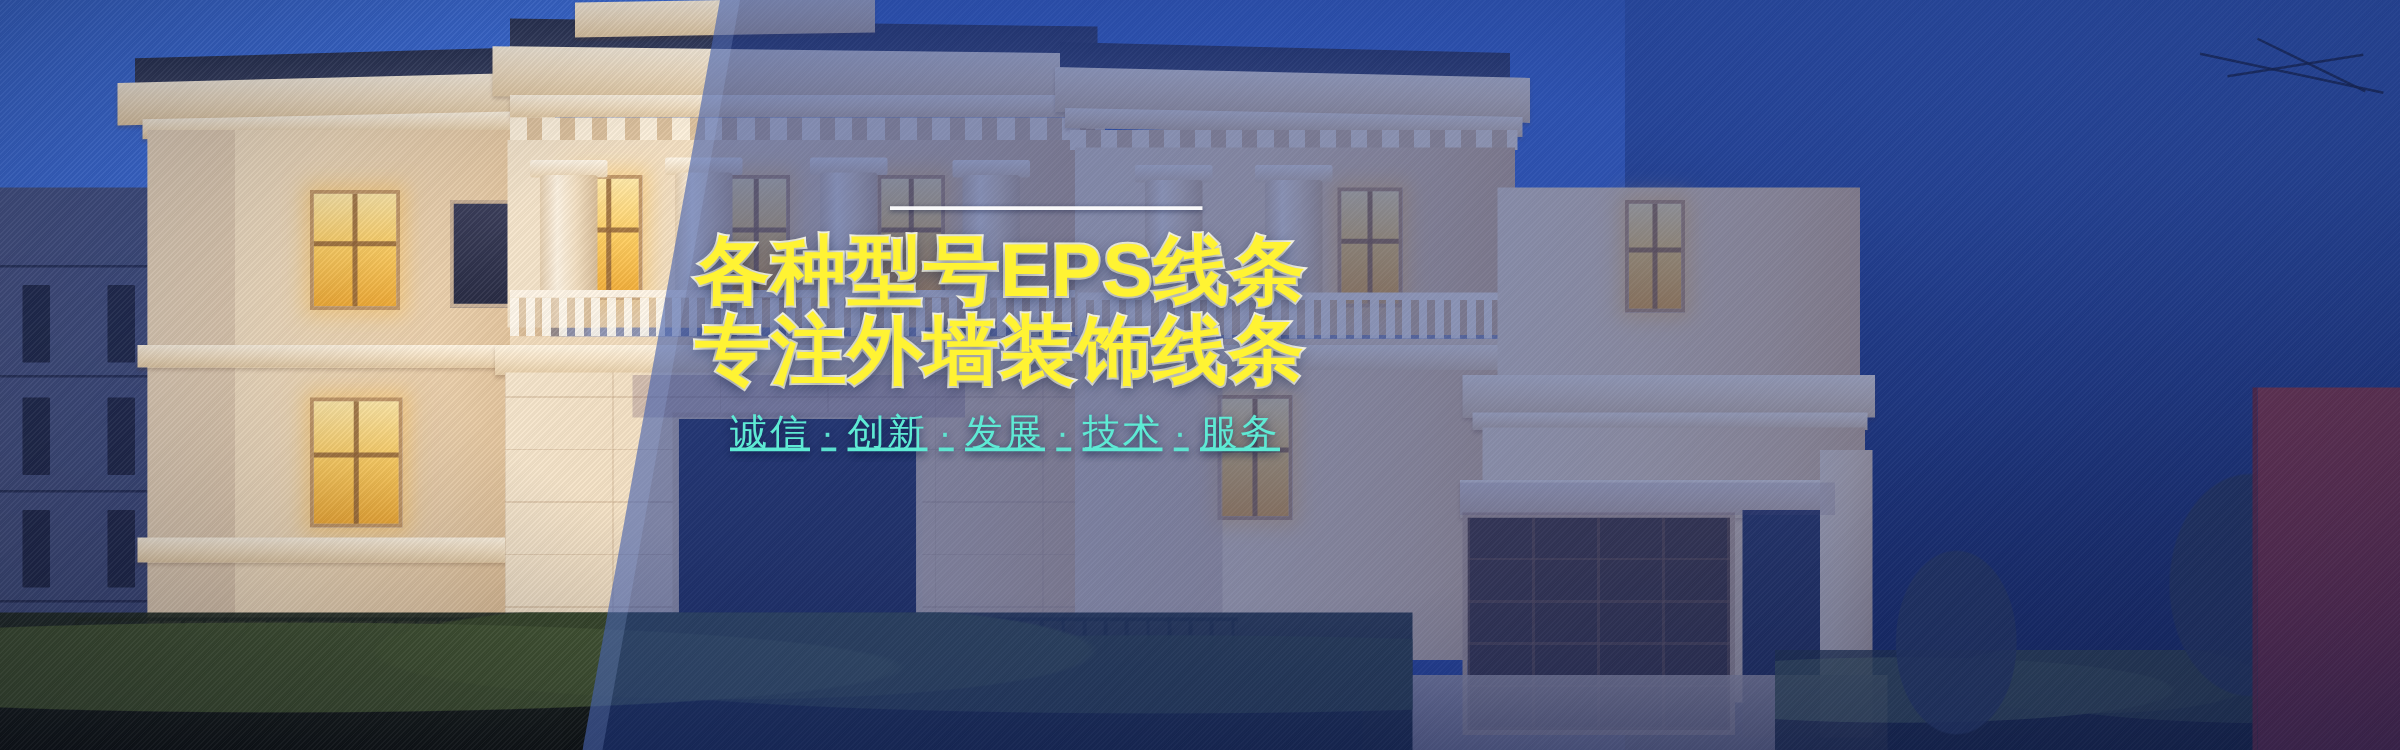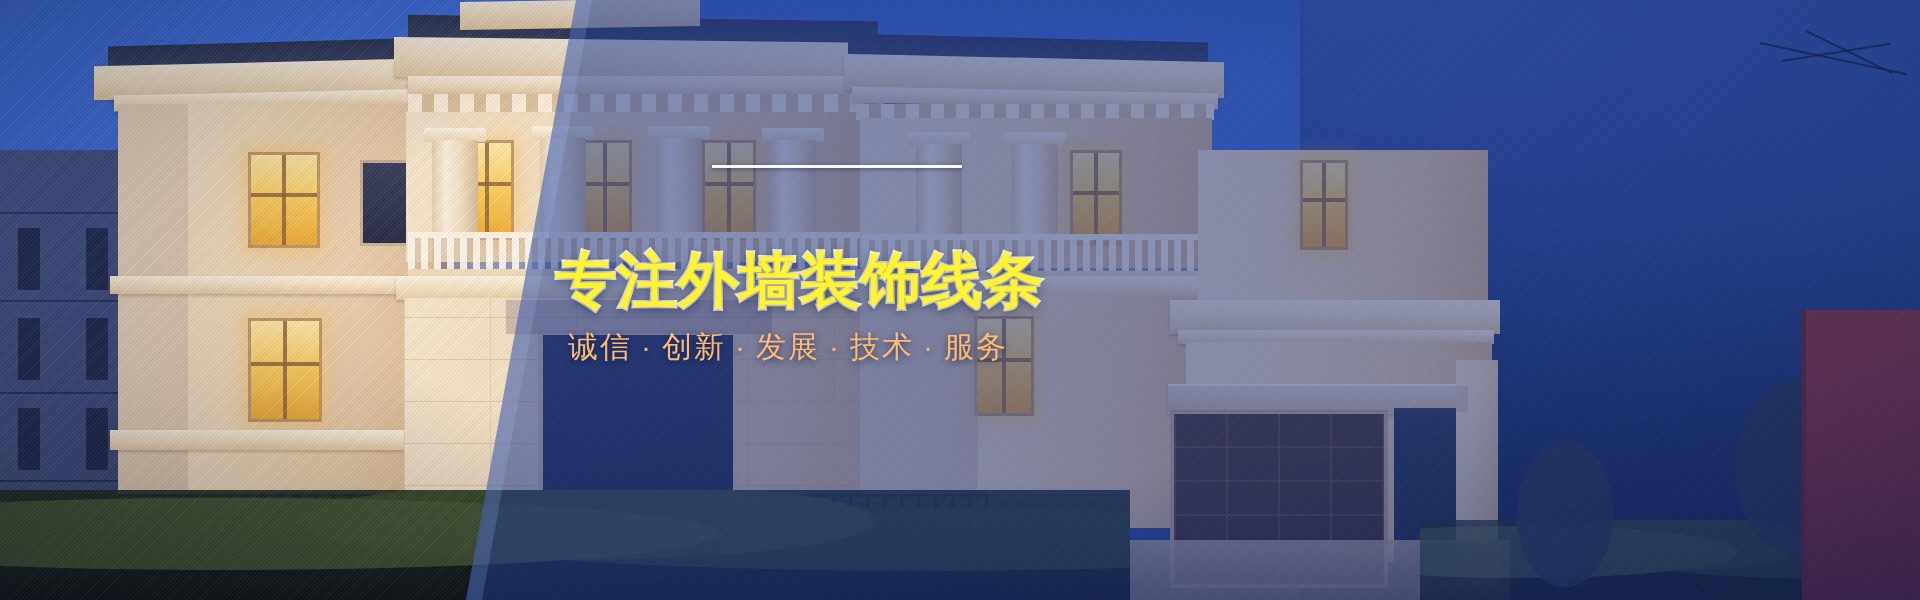--- a/index.html
+++ b/index.html
@@ -186,24 +186,25 @@
     position:absolute;left:556px;font-weight:bold;
     font-size:60px;line-height:62px;letter-spacing:1px;
     color:#fff333;white-space:nowrap;
     -webkit-text-stroke:3px #fcfbe8;
     paint-order:stroke fill;
     text-shadow:0 3px 10px rgba(10,22,60,.55);
   }
   .headline-1{top:186px;}
   .headline-2{top:250px;text-align:center;}
   .tagline{
-    position:absolute;left:568px;top:327px;
-    font-size:30px;line-height:40px;color:#fdba74;
+    position:absolute;left:584px;top:327px;
+    font-size:30px;line-height:40px;color:#5eead4;
     letter-spacing:2px;white-space:nowrap;
     text-shadow:0 2px 7px rgba(10,22,60,.7);
+    text-decoration:underline;
   }
   .tagline .sep{padding:0 9px;opacity:.95;}
 </style>
 </head>
 <body>
 
 <div class="banner">
 
   <div class="layer sky"></div>
   <div class="sky-dark-left"></div>
@@ -331,19 +332,20 @@
   <div class="layer vignette"></div>
 
   <div class="panel"></div>
   <div class="panel-edge"></div>
 
   <div class="content">
 
 
     <div class="rule"></div>
 
+    <div class="headline headline-1">各种型号EPS线条</div>
 
     <div class="headline headline-2">专注外墙装饰线条</div>
 
     <div class="tagline"><span>诚信</span><span class="sep">·</span><span>创新</span><span class="sep">·</span><span>发展</span><span class="sep">·</span><span>技术</span><span class="sep">·</span><span>服务</span></div>
 
   </div>
 </div>
 
 </body></html>

